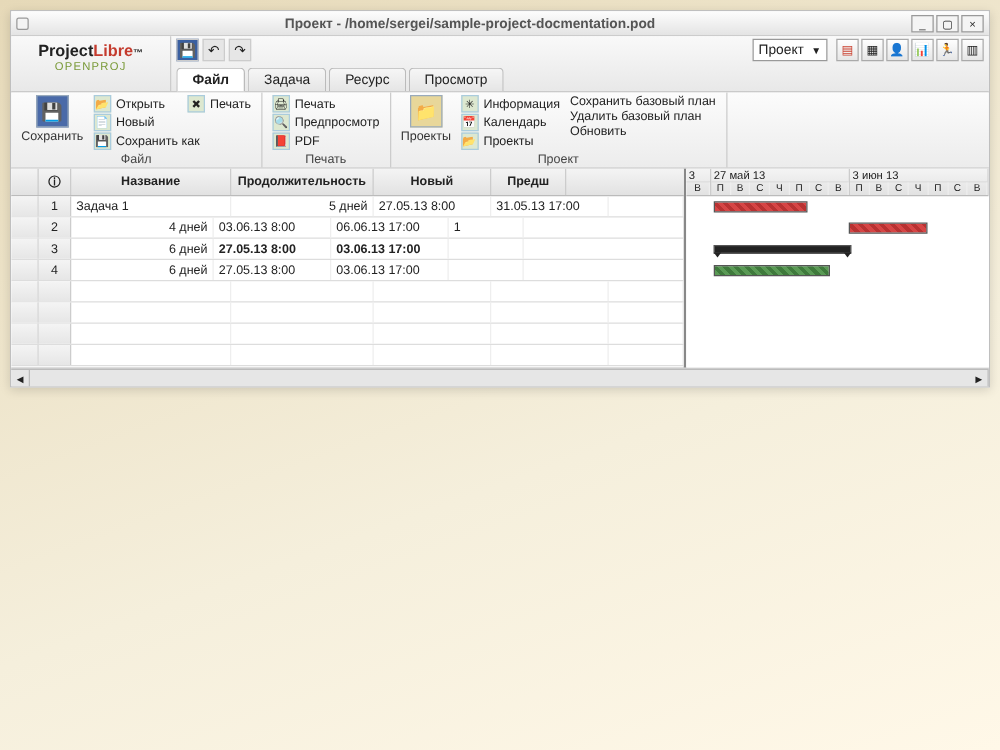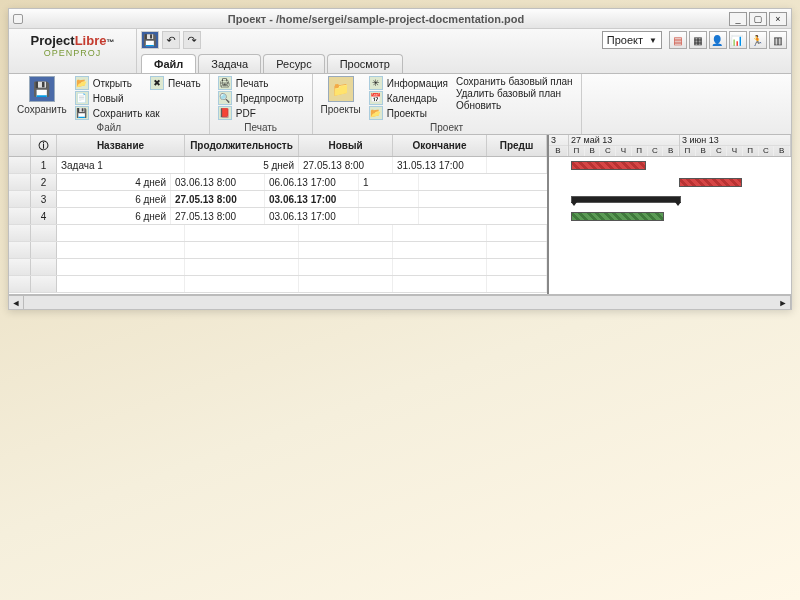--- a/index.html
+++ b/index.html
@@ -199,21 +199,20 @@
   </div>
 
   <div class="workarea">
     <div class="grid">
       <div class="ghdr">
         <div class="gh c0"></div>
         <div class="gh c1">ⓘ</div>
         <div class="gh c2">Название</div>
         <div class="gh c3">Продолжительность</div>
         <div class="gh c4">Новый</div>
-        <div class="gh c5">Окончание</div>
         <div class="gh c6">Предш</div>
       </div>
       <div class="gbody" id="gbody">
           <div class="grow">
             <div class="gc c0"></div>
             <div class="gc c1">1</div>
             <div class="gc c2">Задача 1</div>
             <div class="gc c3">5 дней</div>
             <div class="gc c4">27.05.13 8:00</div>
             <div class="gc c5">31.05.13 17:00</div>

